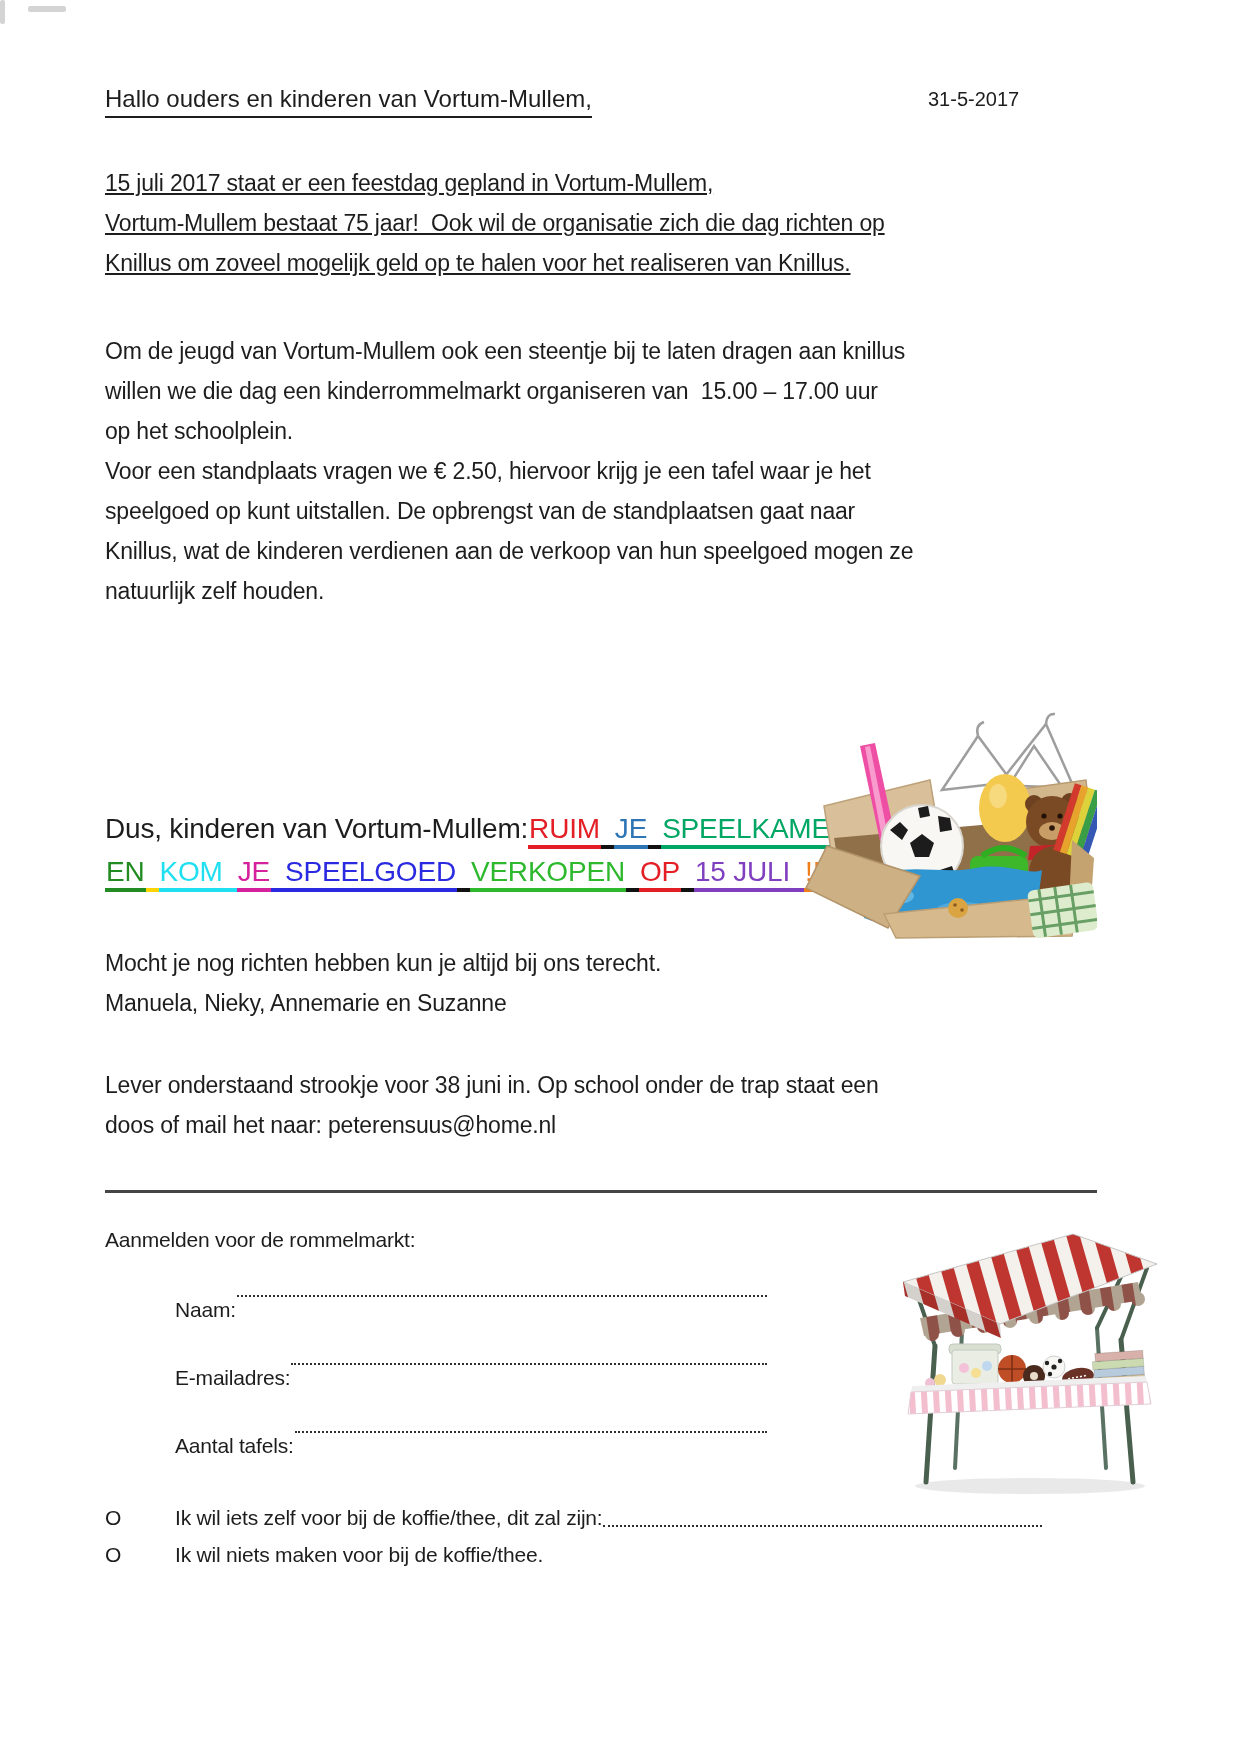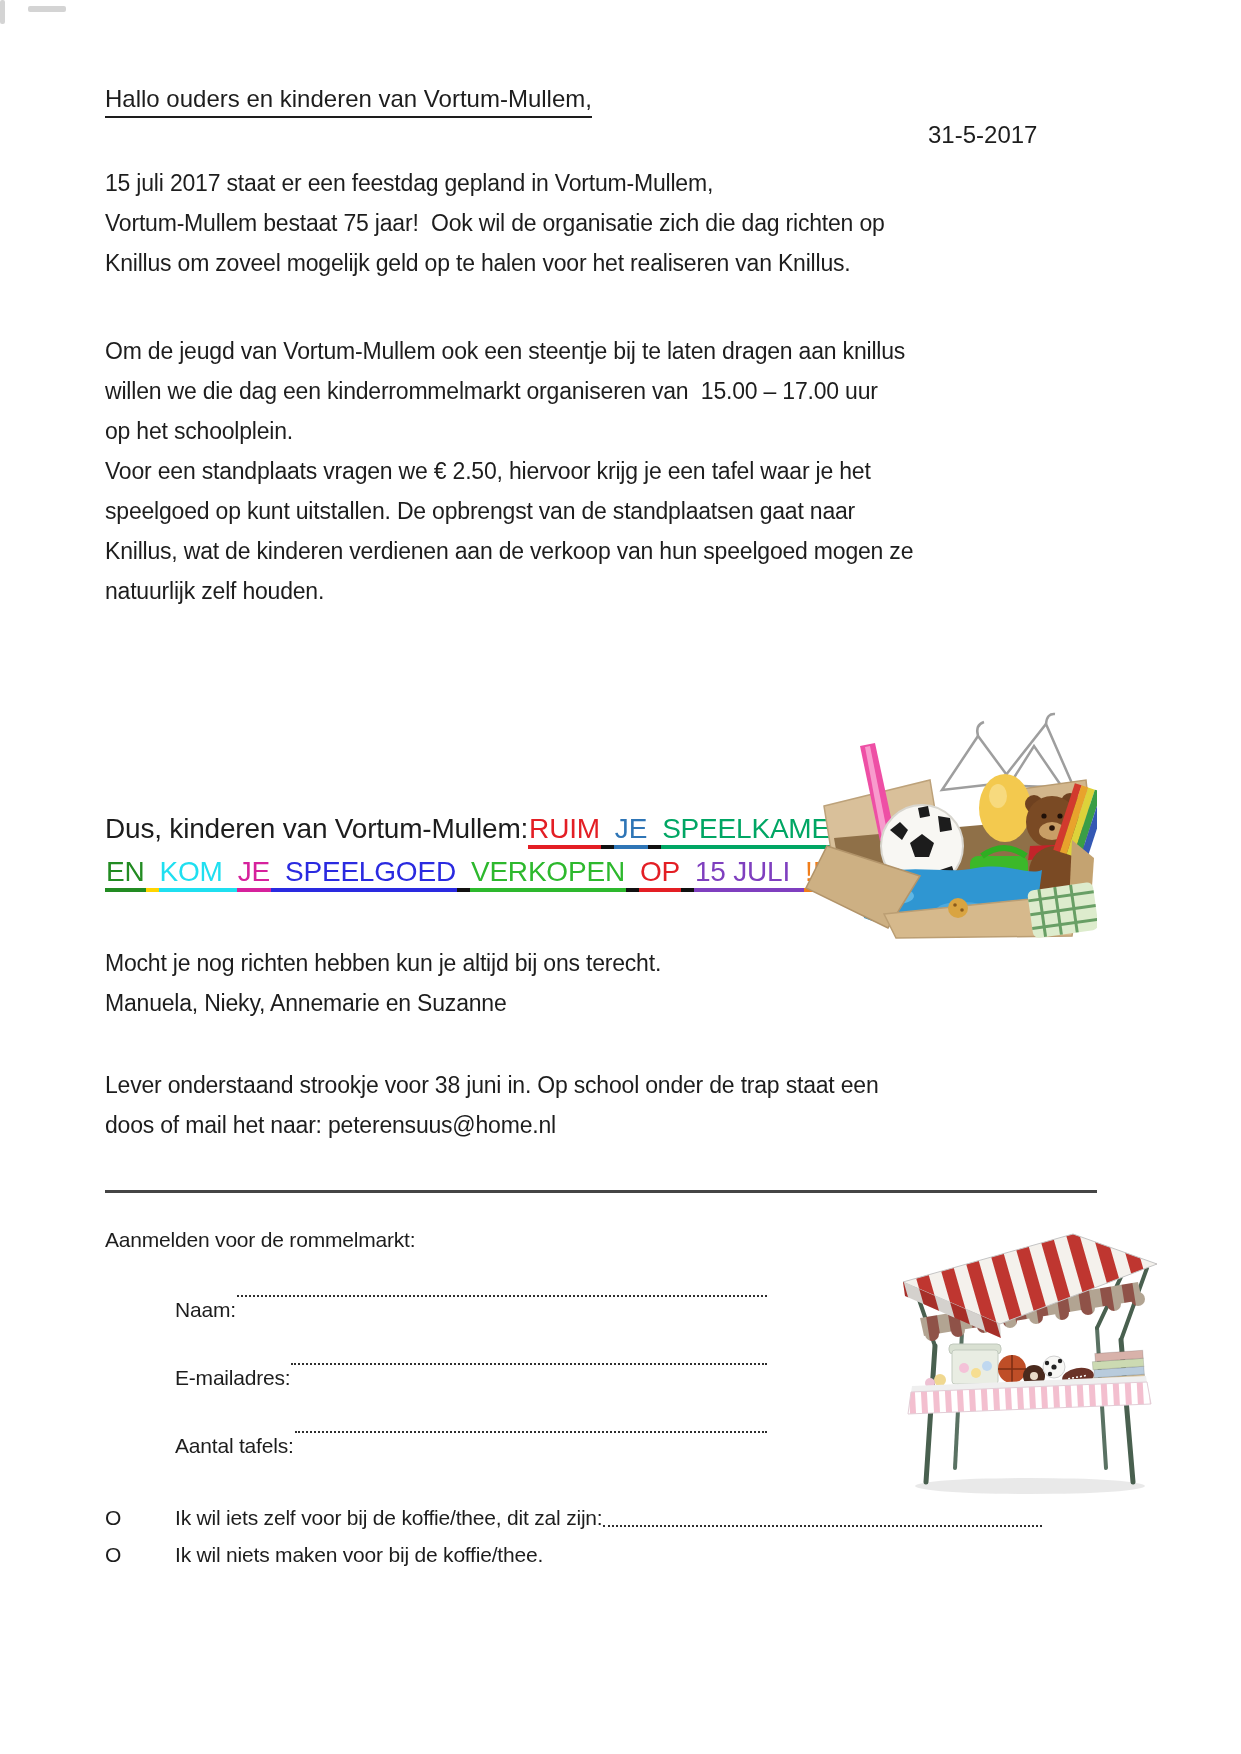--- a/index.html
+++ b/index.html
@@ -8,21 +8,21 @@
     font-family:"Liberation Sans",sans-serif;color:#1d1d1d;overflow:hidden;
   }
   .para{
     position:absolute;left:105px;white-space:pre;
     font-size:23px;line-height:40px;letter-spacing:-0.2px;
   }
   .doc-title{
     position:absolute;left:105px;top:83px;font-size:24px;line-height:32px;
   }
   .doc-title span{border-bottom:2px solid #1d1d1d;padding-bottom:4px;}
-  .doc-date{position:absolute;left:928px;top:83px;font-size:24px;line-height:32px;margin-top:36px;}
+  .doc-date{position:absolute;left:928px;top:83px;font-size:20px;line-height:32px;}
 
   
   .cta{position:absolute;left:105px;top:816px;font-size:28px;letter-spacing:-0.2px;}
   .cta-line{height:43px;white-space:nowrap;}
   .cintro{display:inline-block;vertical-align:bottom;line-height:26px;padding-bottom:7px;}
   .cword{display:inline-block;vertical-align:bottom;line-height:26px;
          padding:0 1px 3px 1px;border-bottom:4px solid;}
   .cgap{display:inline-block;vertical-align:bottom;width:13px;height:29px;border-bottom:4px solid;}
 
   .divider{position:absolute;left:105px;top:1190px;width:992px;height:0;
@@ -47,21 +47,21 @@
 <div class="page">
 
   <div class="artifact" style="left:28px;top:6px;width:38px;height:6px;"></div>
   <div class="artifact" style="left:0;top:0;width:5px;height:24px;"></div>
 
   <div class="doc-title">
     <span>Hallo ouders en kinderen van Vortum-Mullem,</span>
   </div>
   <div class="doc-date">31-5-2017</div>
 
-  <div class="para" style="top:163px;">15 juli 2017 staat er een feestdag gepland in Vortum-Mullem,
+  <div class="para" style="top:163px;text-decoration:underline;">15 juli 2017 staat er een feestdag gepland in Vortum-Mullem,
 Vortum-Mullem bestaat 75 jaar!  Ook wil de organisatie zich die dag richten op
 Knillus om zoveel mogelijk geld op te halen voor het realiseren van Knillus.</div>
 
   <div class="para" style="top:331px;">Om de jeugd van Vortum-Mullem ook een steentje bij te laten dragen aan knillus
 willen we die dag een kinderrommelmarkt organiseren van  15.00 – 17.00 uur
 op het schoolplein.
 Voor een standplaats vragen we € 2.50, hiervoor krijg je een tafel waar je het
 speelgoed op kunt uitstallen. De opbrengst van de standplaatsen gaat naar
 Knillus, wat de kinderen verdienen aan de verkoop van hun speelgoed mogen ze
 natuurlijk zelf houden.</div>

